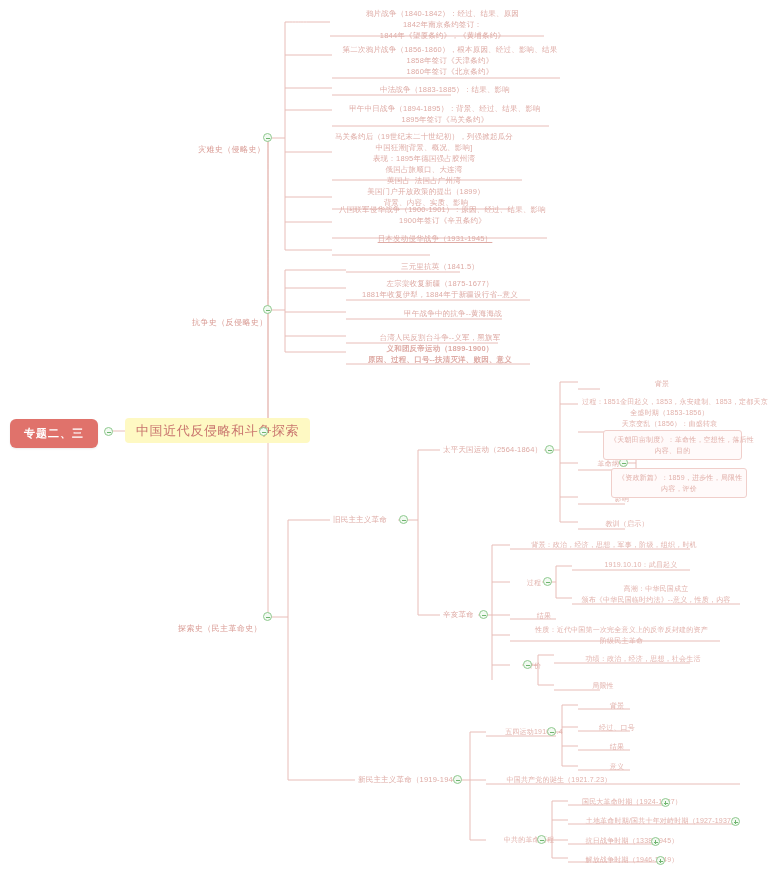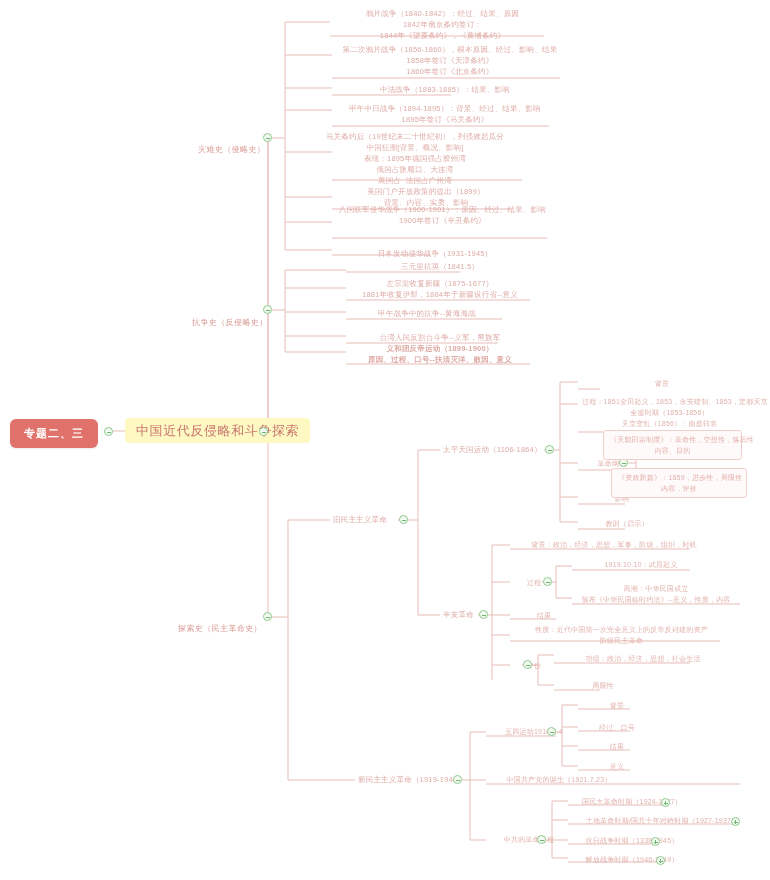--- a/index.html
+++ b/index.html
@@ -231,49 +231,49 @@
 
   <div class="node lvl3 ctr" style="left:335px;top:8px;width:215px;">鸦片战争（1840-1842）：经过、结果、原因
 1842年南京条约签订：
 1844年《望厦条约》，《黄埔条约》</div>
   <div class="node lvl3 ctr" style="left:335px;top:44px;width:230px;">第二次鸦片战争（1856-1860），根本原因、经过、影响、结果
 1858年签订《天津条约》
 1860年签订《北京条约》</div>
   <div class="node lvl3 lft" style="left:335px;top:84px;width:220px;">中法战争（1883-1885）：结果、影响</div>
   <div class="node lvl3 ctr" style="left:335px;top:103px;width:220px;">甲午中日战争（1894-1895）：背景、经过、结果、影响
 1895年签订《马关条约》</div>
-  <div class="node lvl3 ctr" style="left:319px;top:131px;width:192px;">马关条约后（19世纪末二十世纪初），列强掀起瓜分
+  <div class="node lvl3 ctr" style="left:328px;top:131px;width:192px;">马关条约后（19世纪末二十世纪初），列强掀起瓜分
 中国狂潮[背景、概况、影响]
 表现：1895年德国强占胶州湾
 俄国占旅顺口、大连湾
 英国占  法国占广州湾</div>
   <div class="node lvl3 ctr" style="left:335px;top:186px;width:182px;">美国门户开放政策的提出（1899）
 背景、内容、实质、影响</div>
   <div class="node lvl3 ctr" style="left:335px;top:204px;width:215px;">八国联军侵华战争（1900-1901）：原因、经过、结果、影响
 1900年签订《辛丑条约》</div>
-  <div class="node lvl3 lft" style="left:335px;top:248px;width:200px;">日本发动侵华战争（1931-1945）</div>
+  <div class="node lvl3 lft" style="left:335px;top:233px;width:200px;text-decoration:underline;">日本发动侵华战争（1931-1945）</div>
 
   <div class="node lvl2" style="left:192px;top:305px;">抗争史（反侵略史）</div>
   <div class="toggle" style="left:263px;top:305px;"></div>
 
   <div class="node lvl3 lft" style="left:350px;top:261px;width:180px;">三元里抗英（1841.5）</div>
   <div class="node lvl3 ctr" style="left:350px;top:278px;width:180px;">左宗棠收复新疆（1875-1677）
 1881年收复伊犁，1884年于新疆设行省--意义</div>
-  <div class="node lvl3 lft" style="left:337px;top:308px;width:180px;">甲午战争中的抗争--黄海海战</div>
+  <div class="node lvl3 lft" style="left:363px;top:308px;width:180px;">甲午战争中的抗争--黄海海战</div>
   <div class="node lvl3 lft" style="left:350px;top:332px;width:180px;">台湾人民反割台斗争--义军，黑旗军</div>
   <div class="node lvl3 ctr" style="left:350px;top:343px;width:180px;font-weight:bold;">义和团反帝运动（1899-1900）
 原因、过程、口号--扶清灭洋、败因、意义</div>
 
   <div class="node lvl2" style="left:178px;top:611px;">探索史（民主革命史）</div>
   <div class="toggle" style="left:263px;top:612px;"></div>
 
   <div class="node lvl3" style="left:333px;top:514px;">旧民主主义革命</div>
   <div class="toggle" style="left:399px;top:515px;"></div>
 
-  <div class="node lvl3" style="left:443px;top:444px;">太平天国运动（1106-1864）</div>
+  <div class="node lvl3" style="left:443px;top:444px;">太平天国运动（2564-1864）</div>
   <div class="toggle" style="left:545px;top:445px;"></div>
 
   <div class="node lvl4 lft" style="left:582px;top:378px;width:160px;">背景</div>
   <div class="node lvl4 lft" style="left:582px;top:396px;width:175px;">过程：1851金田起义，1853，永安建制、1853，定都天京
 全盛时期（1853-1856）
 天京变乱（1856）：由盛转衰
 1864年天京陷落</div>
   <div class="node lvl4 lft" style="left:582px;top:458px;width:60px;">革命纲领</div>
   <div class="toggle" style="left:619px;top:458px;"></div>
   <div class="node lvl4 lft" style="left:582px;top:493px;width:80px;">影响</div>

